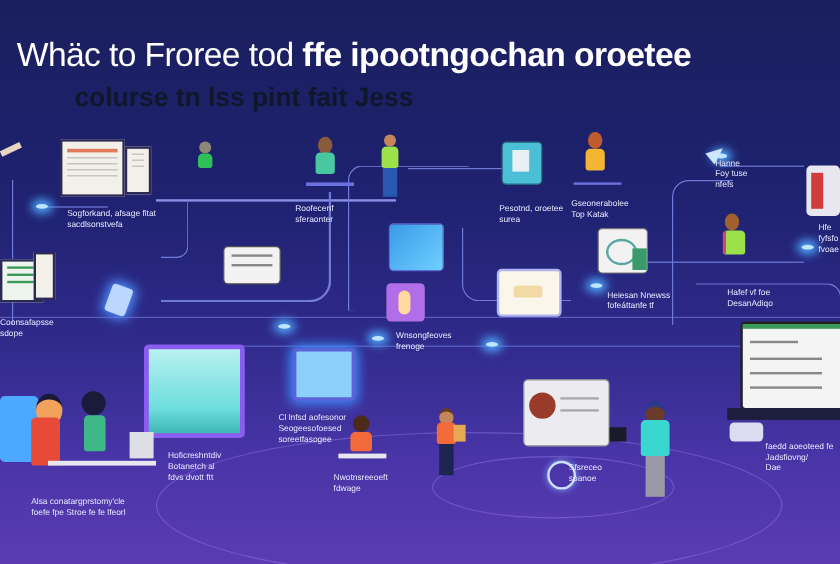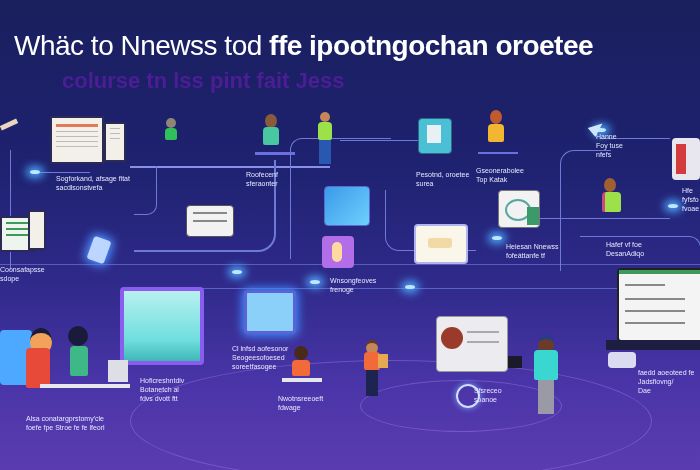--- a/index.html
+++ b/index.html
@@ -2,41 +2,41 @@
 <html><head>
 <meta charset="utf-8">
 <style>
   html,body{margin:0;padding:0;}
   body{width:700px;height:470px;overflow:hidden;position:relative;
     font-family:"Liberation Sans",sans-serif;
     background:linear-gradient(180deg,#1a1f5e 0%,#1e2270 35%,#2f2a8a 60%,#4a35a8 82%,#5a3cb0 100%);}
   .abs{position:absolute;}
   .title1{left:14px;top:30px;font-size:28px;color:#fff;white-space:nowrap;letter-spacing:-0.5px;}
   .title1 b{font-weight:bold;}
-  .title2{left:62px;top:68px;font-size:22px;color:#4c1d95;font-weight:bold;white-space:nowrap;}
+  .title2{left:62px;top:68px;font-size:22px;color:#0f172a;font-weight:bold;white-space:nowrap;}
   .lbl{font-size:7px;color:#e6e8ff;line-height:9px;white-space:nowrap;}
   .line{position:absolute;border-color:#6f7ad8;border-style:solid;border-width:0;}
   .glow{position:absolute;width:10px;height:4px;border-radius:50%;background:#bfe6ff;box-shadow:0 0 8px 4px #4fa9ff;}
   .doc{position:absolute;background:#f3f0ea;border:2px solid #2a2a55;}
   .doc .bar{height:3px;background:#e07a58;margin:6px 4px 3px;}
   .doc .r{height:1px;background:#bbb;margin:4px 4px;}
   .screen{position:absolute;border-radius:4px;}
   .person{position:absolute;}
   .head{position:absolute;border-radius:50%;}
   .body{position:absolute;border-radius:4px 4px 2px 2px;}
   .ring{position:absolute;border:1px solid rgba(180,140,255,0.35);border-radius:50%;}
 </style>
 </head>
 <body>
 
 <div class="ring" style="left:130px;top:360px;width:520px;height:120px;"></div>
 <div class="ring" style="left:360px;top:380px;width:200px;height:50px;"></div>
 
 <div class="abs title1">
-  <span>Whäc to Nnewss tod </span><b>ffe ipootngochan oroetee</b>
+  <span>Whäc to Froree tod </span><b>ffe ipootngochan oroetee</b>
 </div>
 <div class="abs title2">colurse tn lss pint fait Jess</div>
 
 <div class="line" style="left:10px;top:150px;height:120px;border-left-width:1px;"></div>
 <div class="line" style="left:40px;top:172px;width:50px;border-top-width:1px;"></div>
 <div class="line" style="left:130px;top:166px;width:200px;border-top-width:2px;border-color:#8a8fe8;"></div>
 <div class="line" style="left:134px;top:166px;width:22px;height:48px;border-right-width:1px;border-bottom-width:1px;border-radius:0 0 10px 0;"></div>
 <div class="line" style="left:134px;top:160px;width:140px;height:90px;border-right-width:2px;border-bottom-width:2px;border-radius:0 0 18px 0;"></div>
 <div class="line" style="left:290px;top:138px;width:100px;height:120px;border-left-width:1px;border-top-width:1px;border-radius:12px 0 0 0;"></div>
 <div class="line" style="left:340px;top:140px;width:80px;height:0;border-top-width:1px;"></div>

